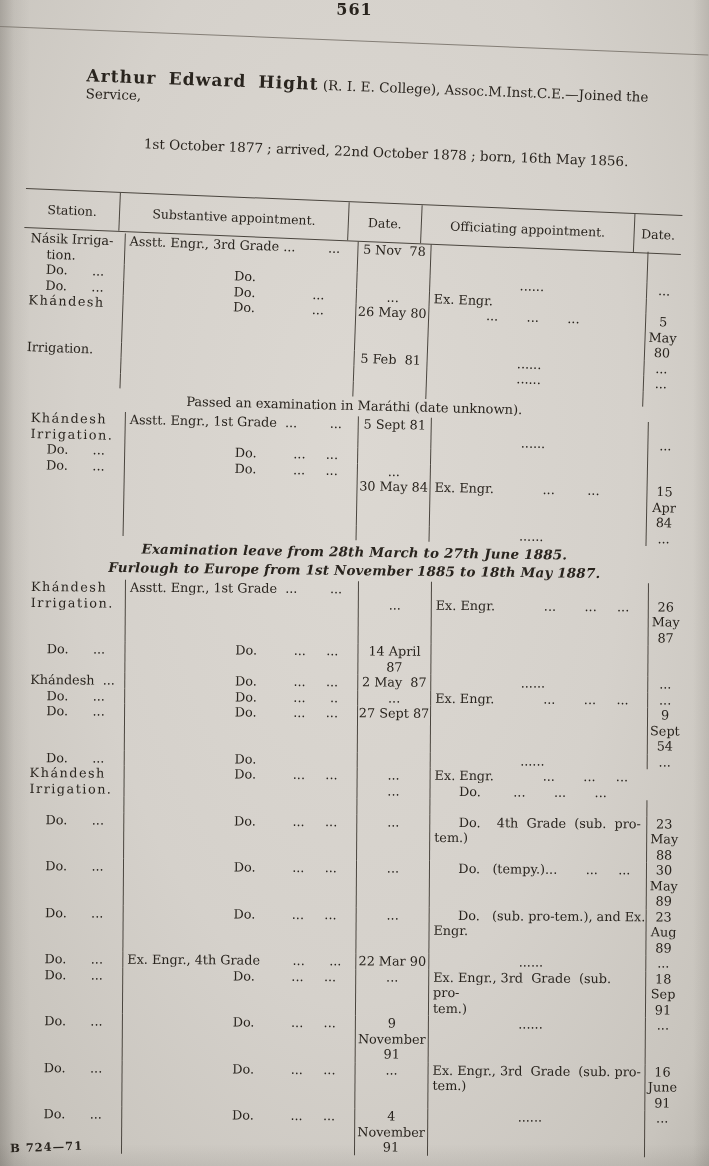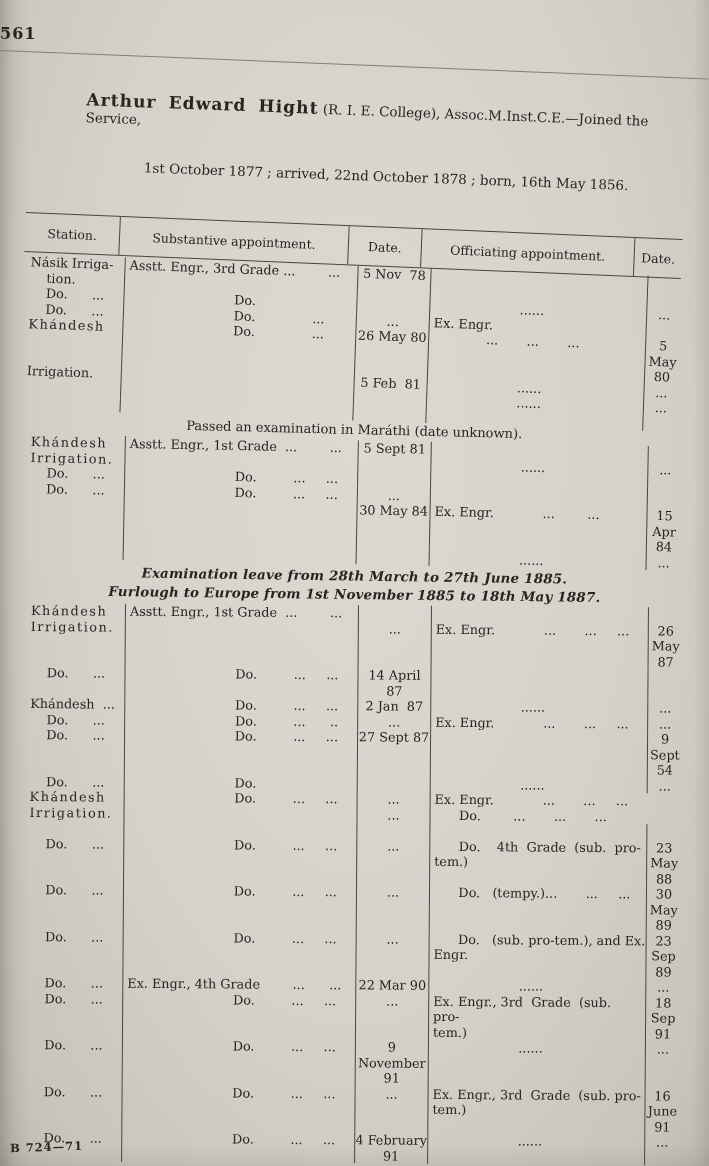--- a/index.html
+++ b/index.html
@@ -5,21 +5,21 @@
   html,body{margin:0;padding:0;background:#888;}
   .page{
     position:relative;width:709px;height:1166px;overflow:hidden;
     font-family:"DejaVu Serif", serif;color:#29241e;
     background:
       linear-gradient(90deg, rgba(40,35,28,0.22) 0px, rgba(40,35,28,0.06) 14px, rgba(0,0,0,0) 30px),
       linear-gradient(270deg, rgba(40,35,28,0.10) 0px, rgba(0,0,0,0) 16px),
       linear-gradient(0deg, rgba(40,35,28,0.08) 0px, rgba(0,0,0,0) 22px),
       radial-gradient(ellipse at 50% 38%, #dcd8d2 0%, #d5d1cb 55%, #c8c4bd 90%, #bdb9b2 100%);
   }
-  .pageno{padding-top:24px;text-align:left;font-weight:bold;font-size:16px;letter-spacing:1px;}
+  .pageno{text-align:center;font-weight:bold;font-size:16px;letter-spacing:1px;}
   .toprule{height:1px;background:#847e76;margin-top:7px;transform:rotate(2.3deg);transform-origin:0 0;}
   .eheader{margin-top:3px;font-size:13.5px;transform:rotate(2.1deg);transform-origin:0 0;white-space:pre-wrap;}
   .eh-l1{padding-left:88px;}
   .ename{font-size:17px;font-weight:bold;letter-spacing:1.1px;word-spacing:5px;}
   .eh-l2{padding-left:148px;margin-top:0px;}
   .tblhead{
     display:flex;margin:10px 26px 0 26px;height:38px;
     border-top:1.4px solid #4a453e;border-bottom:1px solid #4a453e;
     transform:rotate(2.35deg);transform-origin:0 0;font-size:12.5px;
   }
@@ -172,21 +172,21 @@
         <div class="trow">
           <div class="cell c0">    Do.      ...</div>
           <div class="cell c1">                          Do.         ...     ...</div>
           <div class="cell c2">14 April 87</div>
           <div class="cell c3"></div>
           <div class="cell c4"></div>
         </div>
         <div class="trow">
           <div class="cell c0">Khándesh  ...</div>
           <div class="cell c1">                          Do.         ...     ...</div>
-          <div class="cell c2">2 Jan  87</div>
+          <div class="cell c2">2 May  87</div>
           <div class="cell c3">                     ......</div>
           <div class="cell c4">...</div>
         </div>
         <div class="trow">
           <div class="cell c0">    Do.      ...</div>
           <div class="cell c1">                          Do.         ...      ..</div>
           <div class="cell c2">...</div>
           <div class="cell c3">Ex. Engr.            ...       ...     ...</div>
           <div class="cell c4">...</div>
         </div>
@@ -234,21 +234,21 @@
           <div class="cell c2">...</div>
           <div class="cell c3">      Do.   (tempy.)...       ...     ...</div>
           <div class="cell c4">30 May 89</div>
         </div>
         <div class="trow">
           <div class="cell c0">    Do.      ...</div>
           <div class="cell c1">                          Do.         ...     ...</div>
           <div class="cell c2">...</div>
           <div class="cell c3">      Do.   (sub. pro-tem.), and Ex.
 Engr.</div>
-          <div class="cell c4">23 Sep  89</div>
+          <div class="cell c4">23 Aug  89</div>
         </div>
         <div class="trow">
           <div class="cell c0">    Do.      ...</div>
           <div class="cell c1">Ex. Engr., 4th Grade        ...      ...</div>
           <div class="cell c2">22 Mar 90</div>
           <div class="cell c3">                     ......</div>
           <div class="cell c4">...</div>
         </div>
         <div class="trow">
           <div class="cell c0">    Do.      ...</div>
@@ -269,21 +269,21 @@
           <div class="cell c0">    Do.      ...</div>
           <div class="cell c1">                          Do.         ...     ...</div>
           <div class="cell c2">...</div>
           <div class="cell c3">Ex. Engr., 3rd  Grade  (sub. pro-
 tem.)</div>
           <div class="cell c4">16 June  91</div>
         </div>
         <div class="trow">
           <div class="cell c0">    Do.      ...</div>
           <div class="cell c1">                          Do.         ...     ...</div>
-          <div class="cell c2">4 February 91</div>
+          <div class="cell c2">4 November 91</div>
           <div class="cell c3">                     ......</div>
           <div class="cell c4">...</div>
         </div>
       </div>
     </div>
 
   <div class="pressmark">B 724—71</div>
 
 </div>
 

